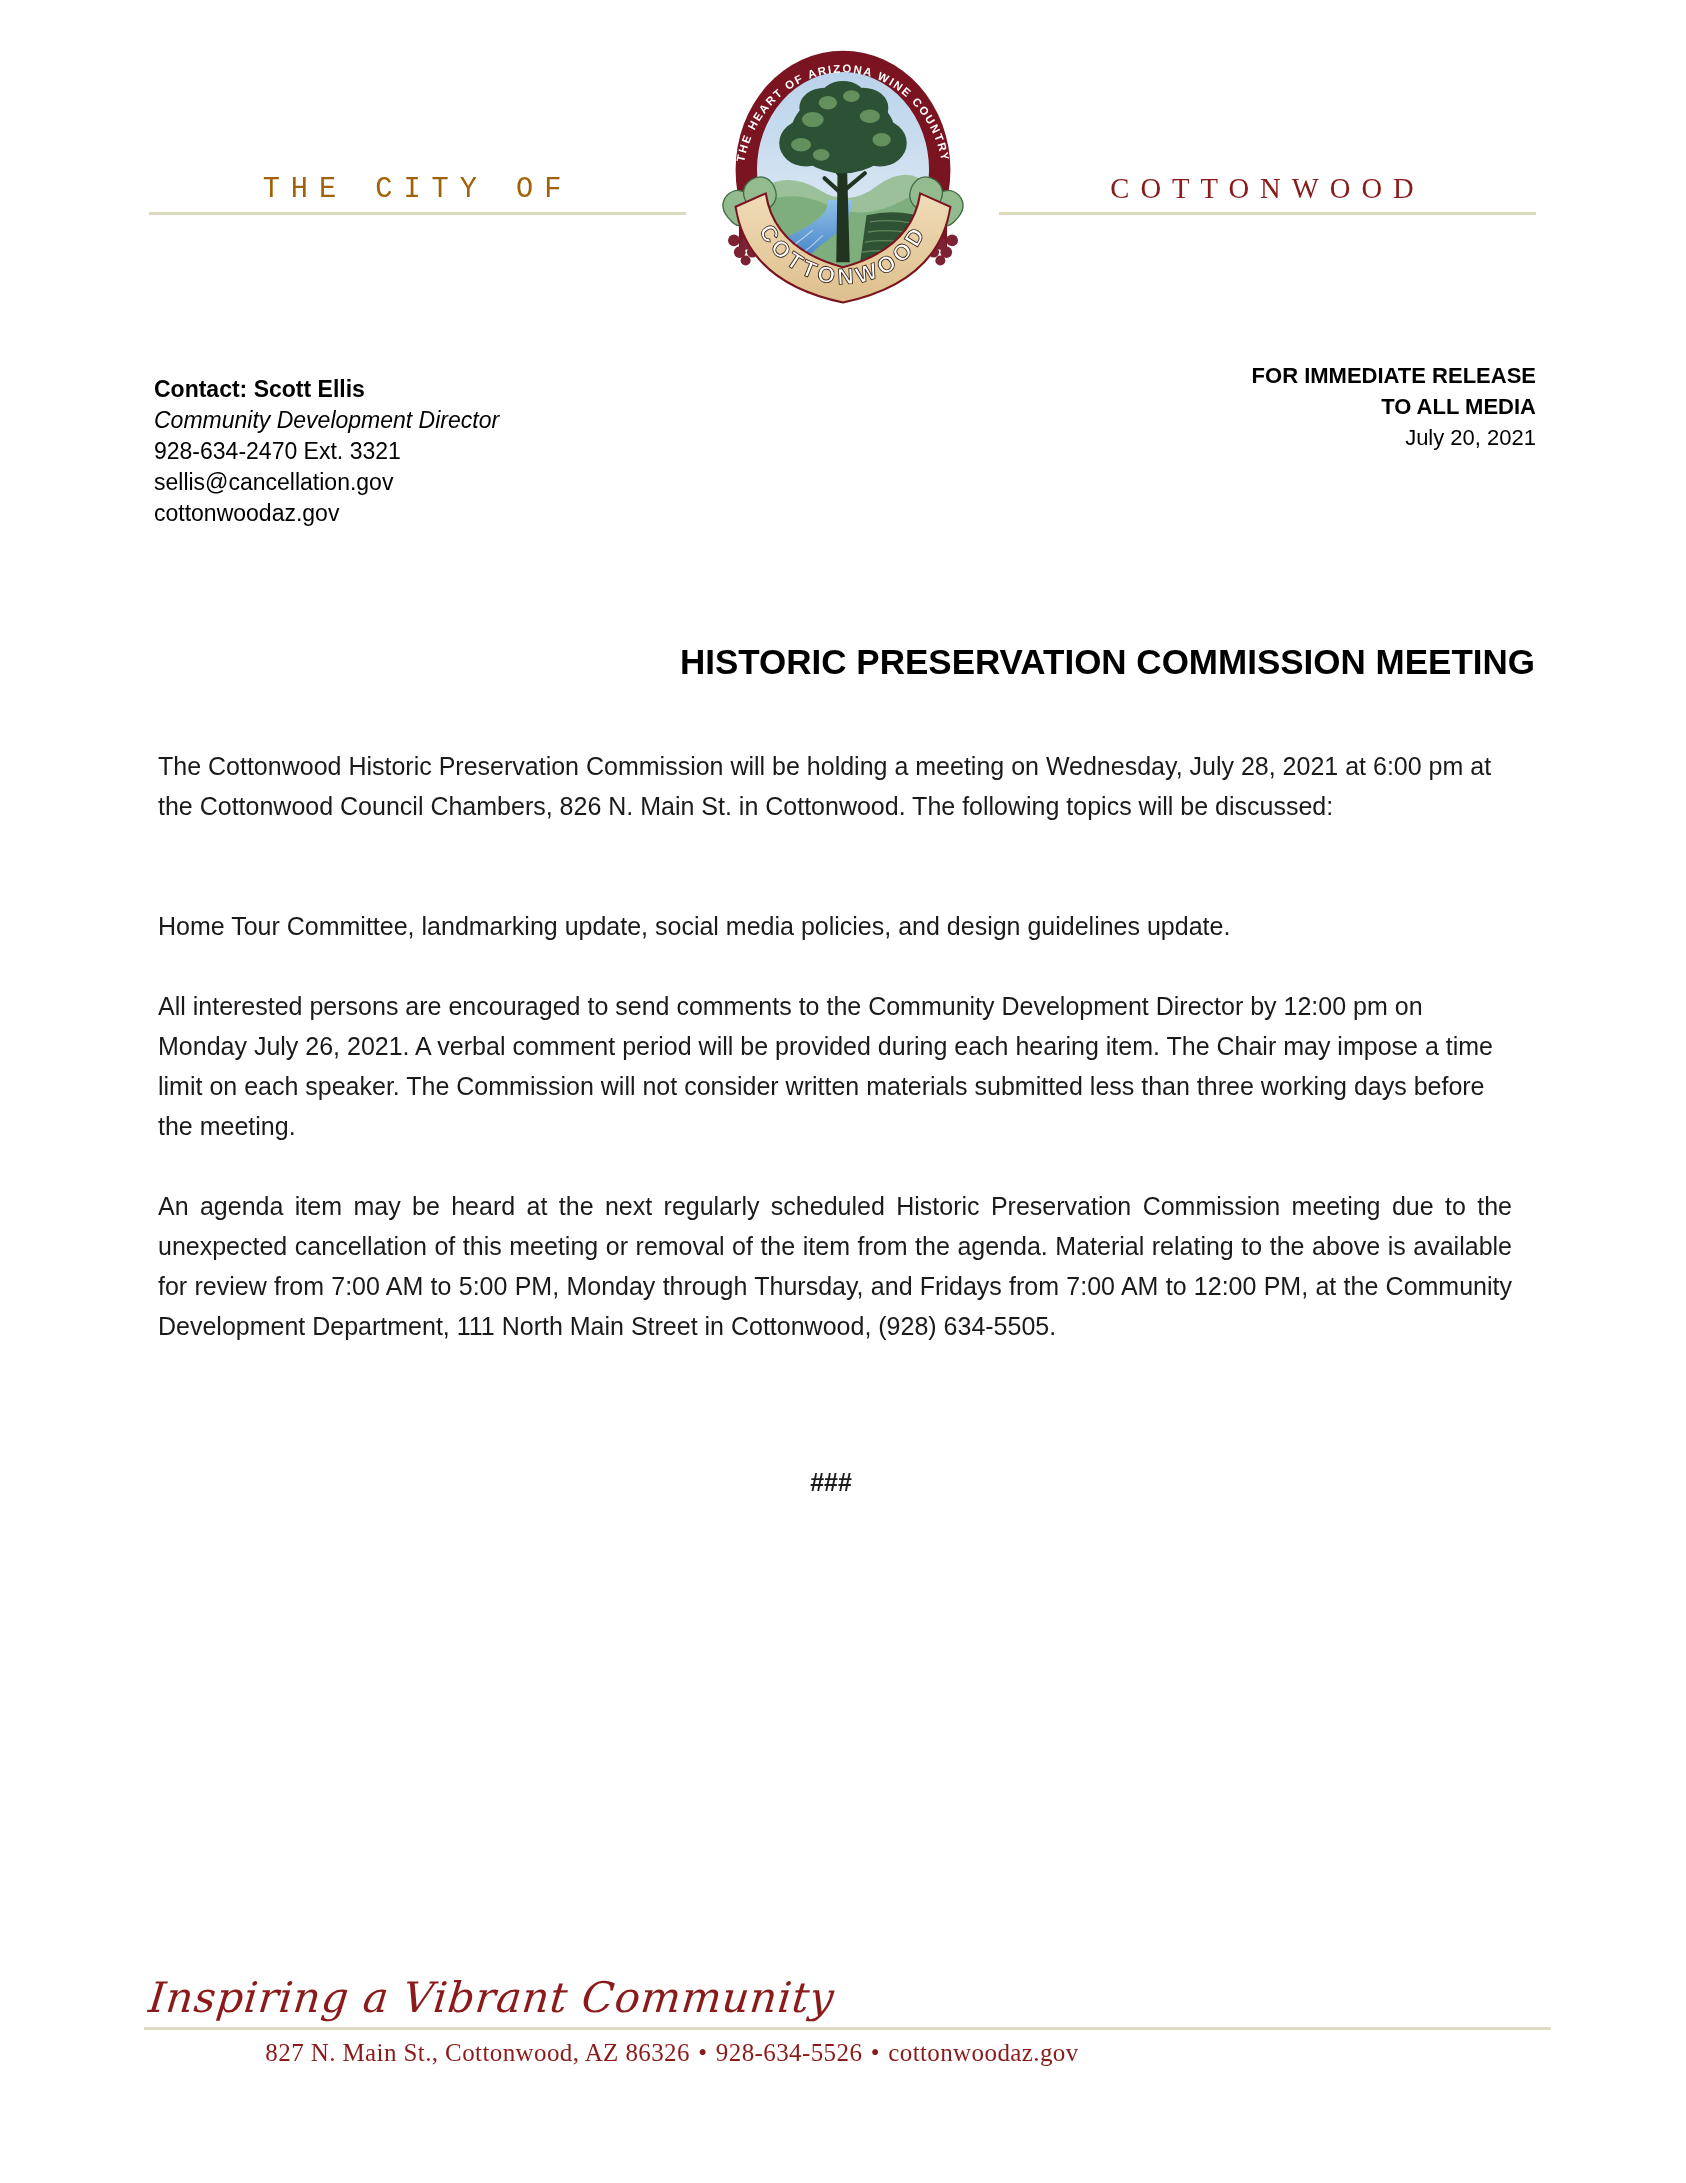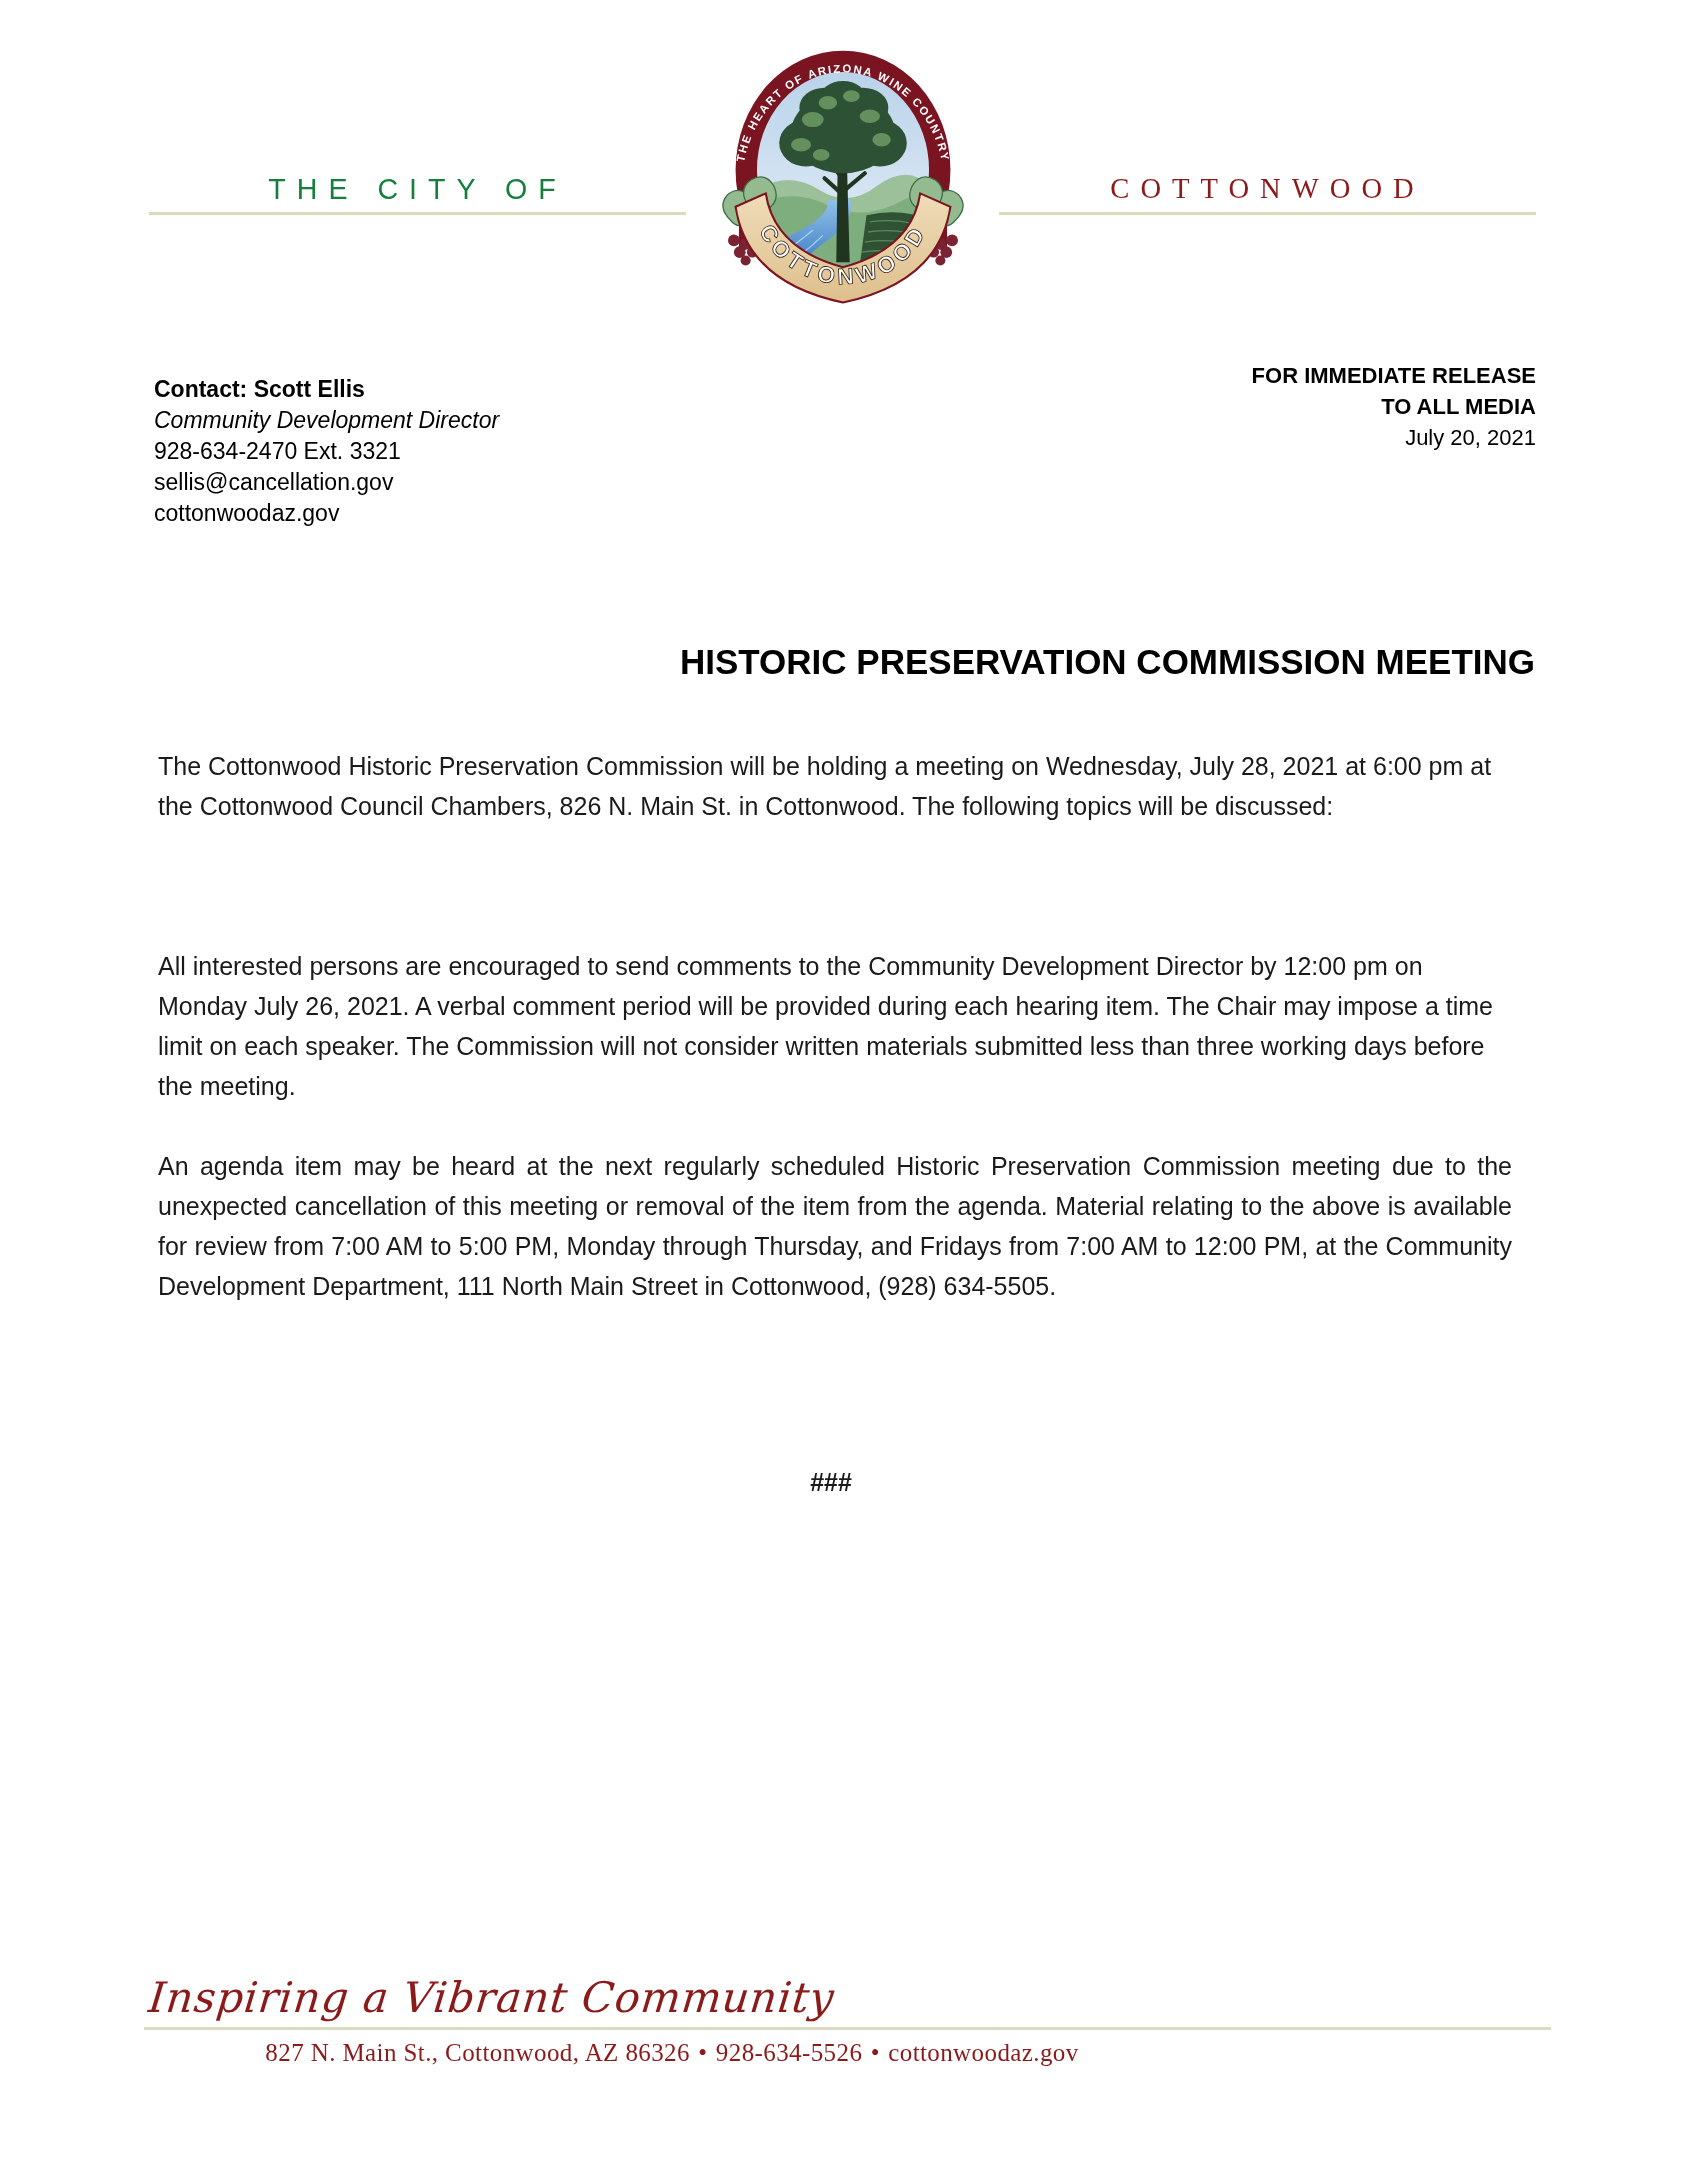--- a/index.html
+++ b/index.html
@@ -41,22 +41,22 @@
     background: #dcd9bd;
   }
   .hdr-the-city {
     position: absolute;
     left: 149px;
     top: 173px;
     width: 537px;
     text-align: center;
     font-size: 28.6px;
     letter-spacing: 11px;
-    color: #15803d;
-    font-family: Liberation Sans, sans-serif;
+    color: #a16207;
+    font-family: Liberation Mono, monospace;
     white-space: nowrap;
   }
   .hdr-cottonwood {
     position: absolute;
     left: 999px;
     top: 173px;
     width: 537px;
     text-align: center;
     font-size: 28.6px;
     letter-spacing: 11px;
@@ -306,20 +306,21 @@
   <div class="b">TO ALL MEDIA</div>
   <div>July 20, 2021</div>
 </div>
 
 <div class="title">HISTORIC PRESERVATION COMMISSION MEETING</div>
 
 <div class="body-wrap">
   <p class="para">The Cottonwood Historic Preservation Commission will be holding a meeting on Wednesday, July 28, 2021 at 6:00 pm at the Cottonwood Council Chambers, 826 N. Main St. in Cottonwood. The following topics will be discussed:</p>
   <div class="blankline"></div>
   <div class="blankline"></div>
+  <p class="para">Home Tour Committee, landmarking update, social media policies, and design guidelines update.</p>
   <div class="blankline"></div>
   <p class="para">All interested persons are encouraged to send comments to the Community Development Director by 12:00 pm on Monday July 26, 2021. A verbal comment period will be provided during each hearing item. The Chair may impose a time limit on each speaker. The Commission will not consider written materials submitted less than three working days before the meeting.</p>
   <div class="blankline"></div>
   <p class="para justify">An agenda item may be heard at the next regularly scheduled Historic Preservation Commission meeting due to the unexpected cancellation of this meeting or removal of the item from the agenda. Material relating to the above is available for review from 7:00 AM to 5:00 PM, Monday through Thursday, and Fridays from 7:00 AM to 12:00 PM, at the Community Development Department, 111 North Main Street in Cottonwood, (928) 634-5505.</p>
 </div>
 
 <div class="hashmarks">###</div>
 
 <div class="footer">
   <div class="footer-rule"></div>

